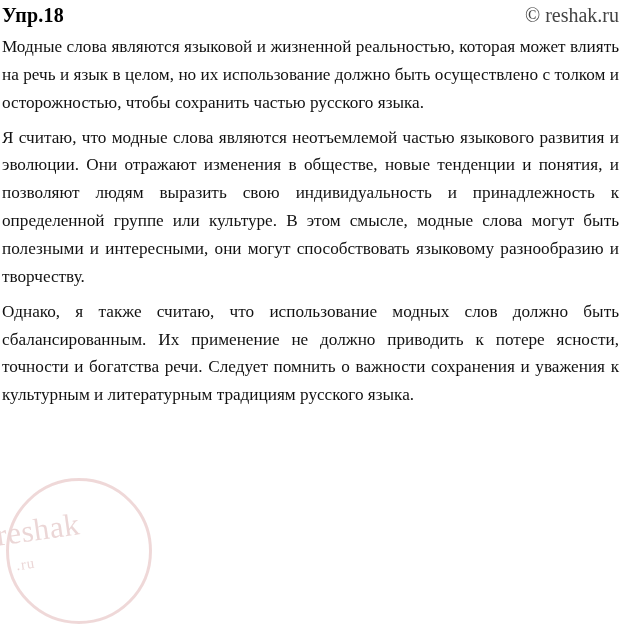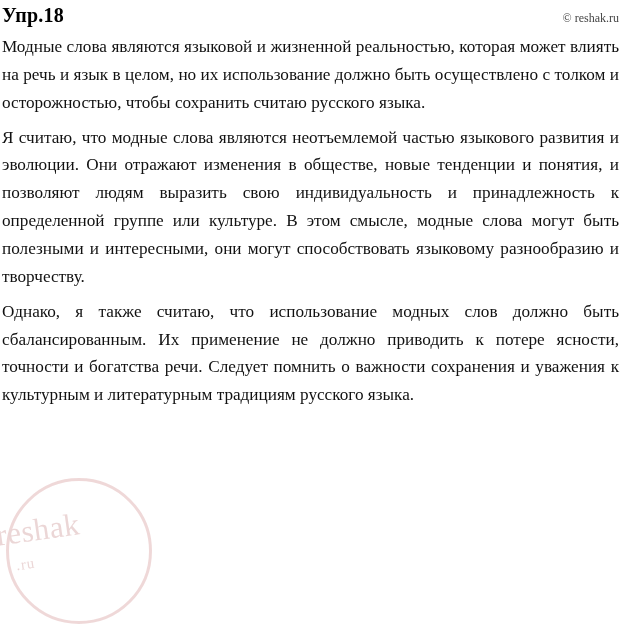--- a/index.html
+++ b/index.html
@@ -35,21 +35,21 @@
   .exercise-title {
     font-family: "Liberation Serif", serif;
     font-size: 20px;
     font-weight: bold;
     letter-spacing: 0.2px;
     color: #000;
   }
 
   .copyright {
     font-family: "Liberation Serif", serif;
-    font-size: 12px;
+    font-size: 20px;
     color: #444;
     white-space: nowrap;
   }
 
   .body-text p {
     margin: 0 0 7px 0;
     font-family: "Liberation Serif", serif;
     font-size: 17.2px;
     line-height: 1.62;
     text-align: justify;
@@ -110,21 +110,21 @@
 <body>
 
 <div class="page">
 
   <div class="header-row">
     <div class="exercise-title">Упр.18</div>
     <div class="copyright">© reshak.ru</div>
   </div>
 
   <div class="body-text">
-    <p>Модные слова являются языковой и жизненной реальностью, которая может влиять на речь и язык в целом, но их использование должно быть осуществлено с толком и осторожностью, чтобы сохранить считаю русского языка.</p>
+    <p>Модные слова являются языковой и жизненной реальностью, которая может влиять на речь и язык в целом, но их использование должно быть осуществлено с толком и осторожностью, чтобы сохранить частью русского языка.</p>
     <p>Я считаю, что модные слова являются неотъемлемой частью языкового развития и эволюции. Они отражают изменения в обществе, новые тенденции и понятия, и позволяют людям выразить свою индивидуальность и принадлежность к определенной группе или культуре. В этом смысле, модные слова могут быть полезными и интересными, они могут способствовать языковому разнообразию и творчеству.</p>
     <p class="fade-1">Однако, я также считаю, что использование модных слов должно быть сбалансированным. Их применение не должно приводить к потере ясности, точности и богатства речи. Следует помнить о важности сохранения и уважения к культурным и литературным традициям русского языка.</p>
   </div>
 
   <div class="watermark">
     <div class="ring"></div>
     <div class="wm-main">reshak</div>
     <div class="wm-sub">.ru</div>
   </div>
 

